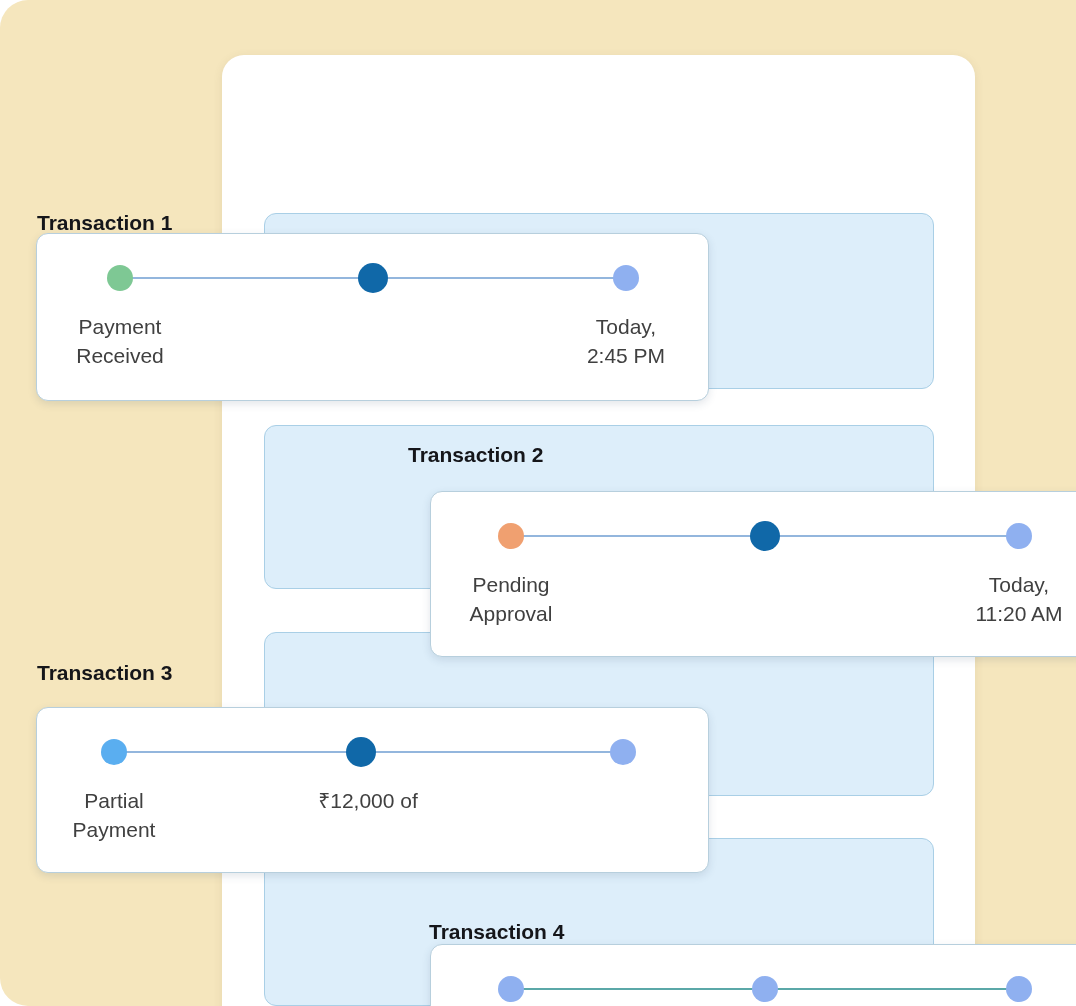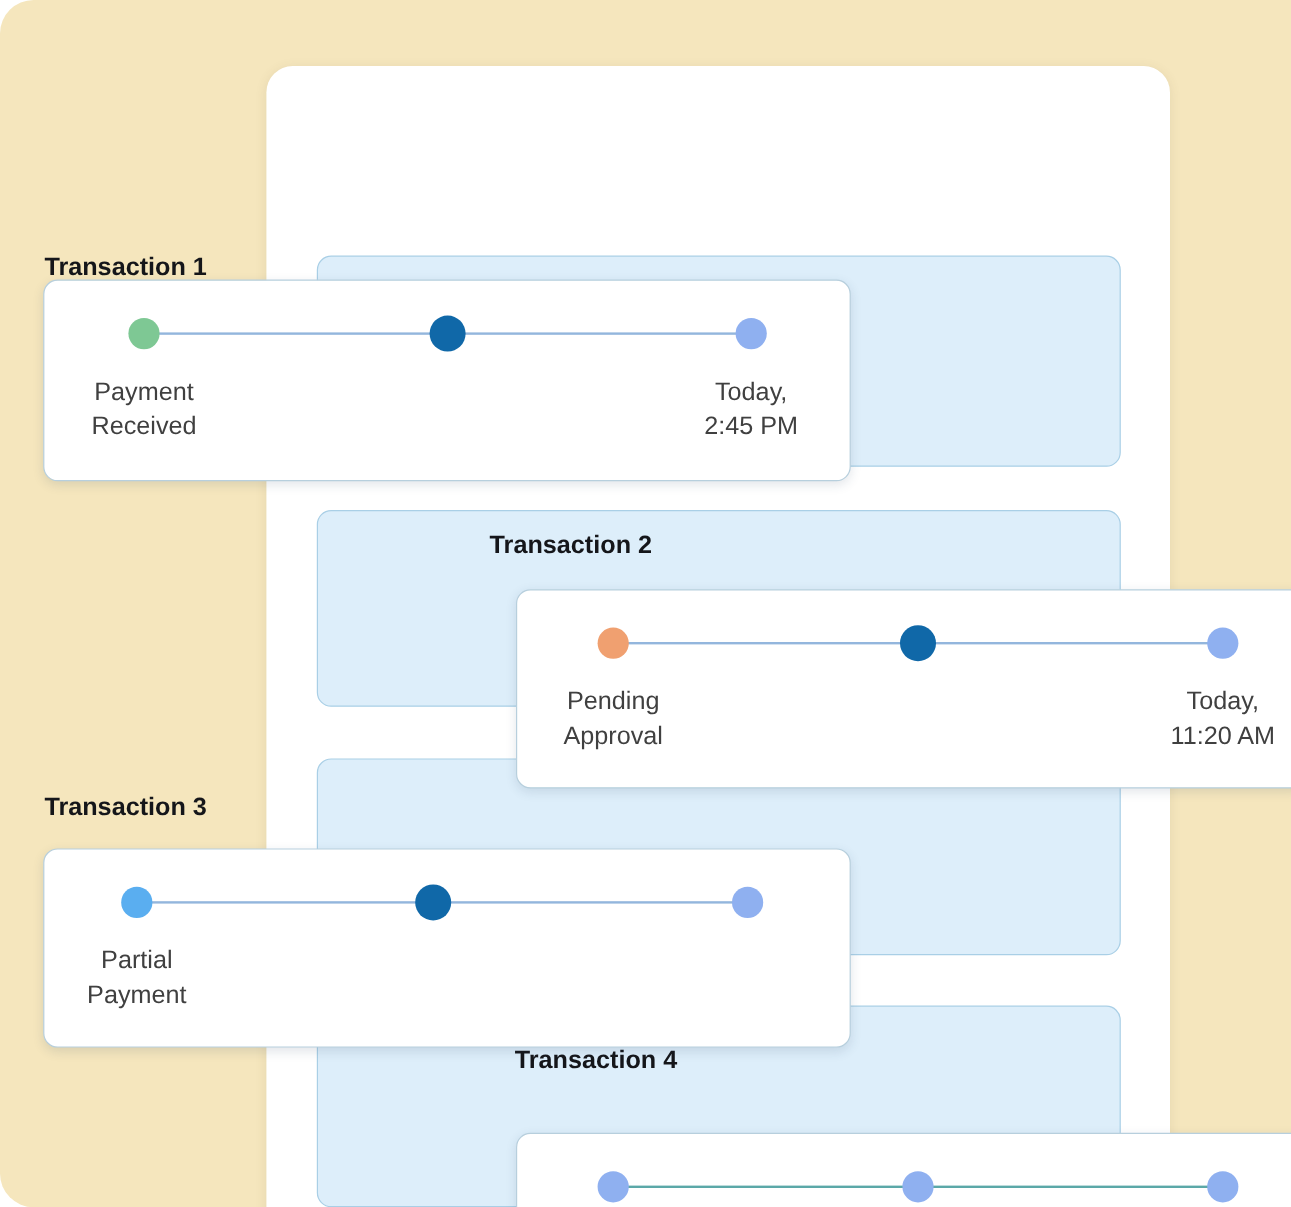--- a/index.html
+++ b/index.html
@@ -75,21 +75,21 @@
   .section-label {
     position: absolute;
     font-size: 21px;
     font-weight: bold;
     color: #15161a;
     white-space: nowrap;
   }
   .lbl-t1 { left: 37px;  top: 188px; margin-top: 23px; }
   .lbl-t2 { left: 408px; top: 443px; }
   .lbl-t3 { left: 37px;  top: 661px; }
-  .lbl-t4 { left: 429px; top: 872px; }
+  .lbl-t4 { left: 429px; top: 920px; }
 
   
   .tl-card {
     position: absolute;
     background: #ffffff;
     border: 1px solid #b7cfdd;
     border-radius: 12px;
     box-shadow: 0 3px 9px rgba(40, 60, 90, 0.13);
     box-sizing: border-box;
   }
@@ -192,20 +192,21 @@
     <div class="track">
       <div class="line" style="left: 77px; width: 509px; background: rgb(147, 182, 221);"></div>
       <div class="node sm" style="left:77px; background:#5aaef0;"></div>
       <div class="node lg" style="left:324px; background:#1068a8;"></div>
       <div class="node sm" style="left:586px; background:#8fb0f0;"></div>
       <div class="node-label" style="left:77px;">
         <div>Partial</div>
         <div>Payment</div>
       </div>
       <div class="node-label" style="left:331px;">
+        <div>₹12,000 of</div>
       </div>
     </div>
   </div>
 
   <div class="tl-card card-t4">
     <div class="track">
       <div class="line" style="left:80px; width:508px; background:#5ba8a8;"></div>
       <div class="node sm" style="left:80px; background:#8fb0f0;"></div>
       <div class="node sm" style="left:334px; background:#8fb0f0;"></div>
       <div class="node sm" style="left:588px; background:#8fb0f0;"></div>

